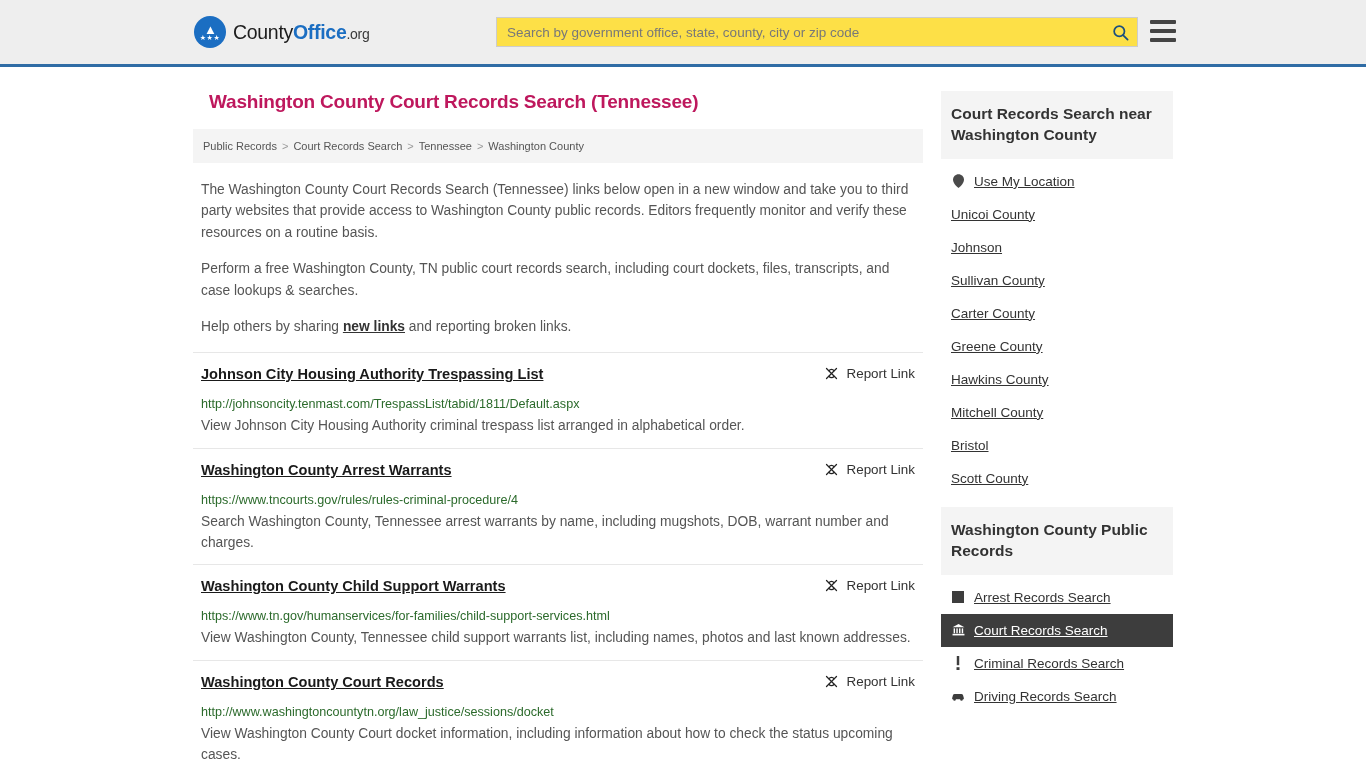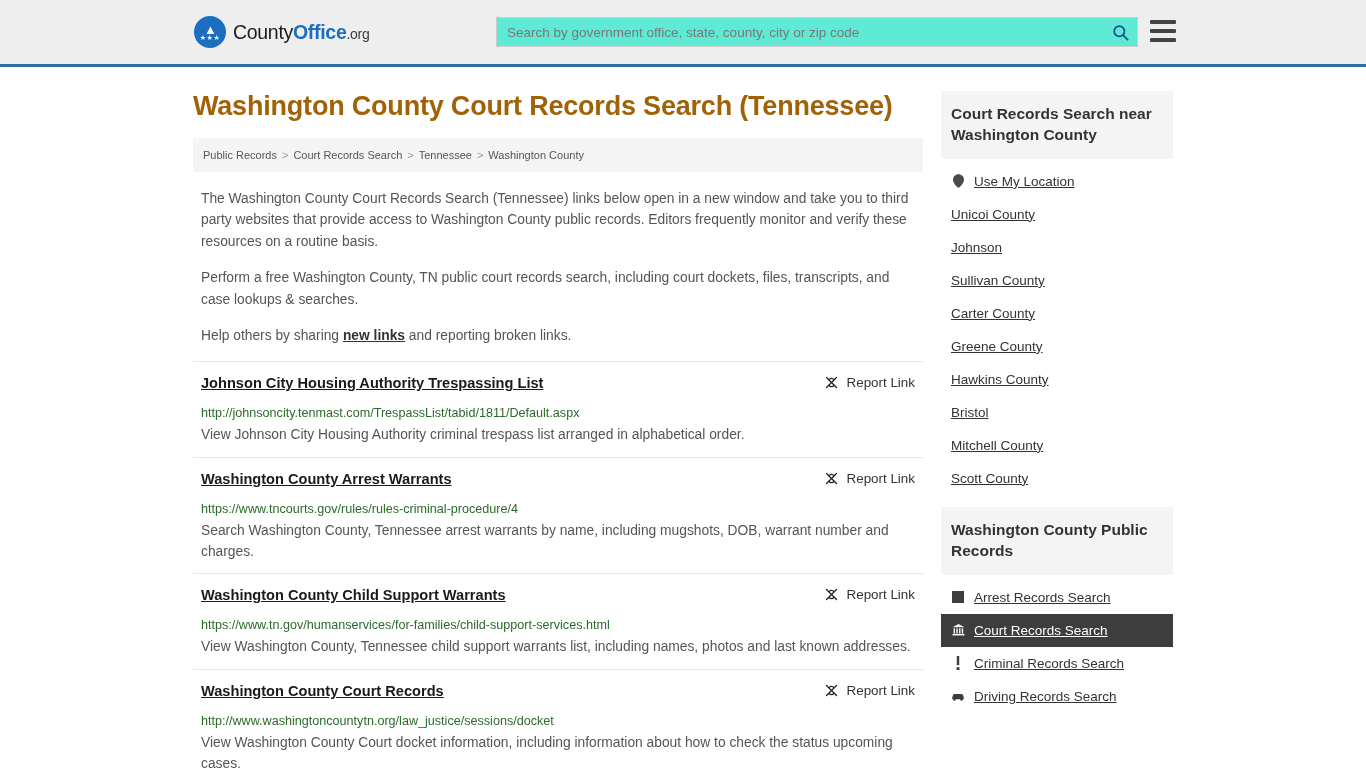--- a/index.html
+++ b/index.html
@@ -49,21 +49,21 @@
   }
   .logo-text .b { color: #1b6ec2; font-weight: bold; }
   .logo-text .org { font-size: 14px; color: #3a3a3a; }
 
   .search-wrap {
     position: absolute;
     left: 496px;
     top: 17px;
     width: 642px;
     height: 30px;
-    background: #5eead4;
+    background: #fde047;
     border: 1px solid #cccccc;
     display: flex;
     align-items: center;
   }
   .search-input {
     flex: 1;
     border: none;
     outline: none;
     height: 100%;
     padding: 0 10px;
@@ -106,23 +106,23 @@
     width: 980px;
     margin: 0 auto;
     position: relative;
     display: flex;
     gap: 18px;
   }
   .main-col { width: 730px; }
   .side-col { width: 232px; }
 
   h1.page-title {
-    font-size: 27px;
-    color: #a16207;
-    margin: 24px 0 16px 0;
+    font-size: 19px;
+    color: #be185d;
+    margin: 24px 0 16px 16px;
     font-weight: bold;
     letter-spacing: -0.2px;
   }
 
   .breadcrumb {
     background: #f4f4f4;
     padding: 11px 10px;
     font-size: 11px;
     color: #555555;
     margin-bottom: 16px;
@@ -374,24 +374,24 @@
           <li class="side-item plain">
             <span class="label">Carter County</span>
           </li>
           <li class="side-item plain">
             <span class="label">Greene County</span>
           </li>
           <li class="side-item plain">
             <span class="label">Hawkins County</span>
           </li>
           <li class="side-item plain">
+            <span class="label">Mitchell County</span>
+          </li>
+          <li class="side-item plain">
             <span class="label">Bristol</span>
-          </li>
-          <li class="side-item plain">
-            <span class="label">Mitchell County</span>
           </li>
           <li class="side-item plain">
             <span class="label">Scott County</span>
           </li>
         </ul>
       </div>
 
       <div class="side-box">
         <div class="side-header">Washington County Public Records</div>
         <ul class="side-list">

